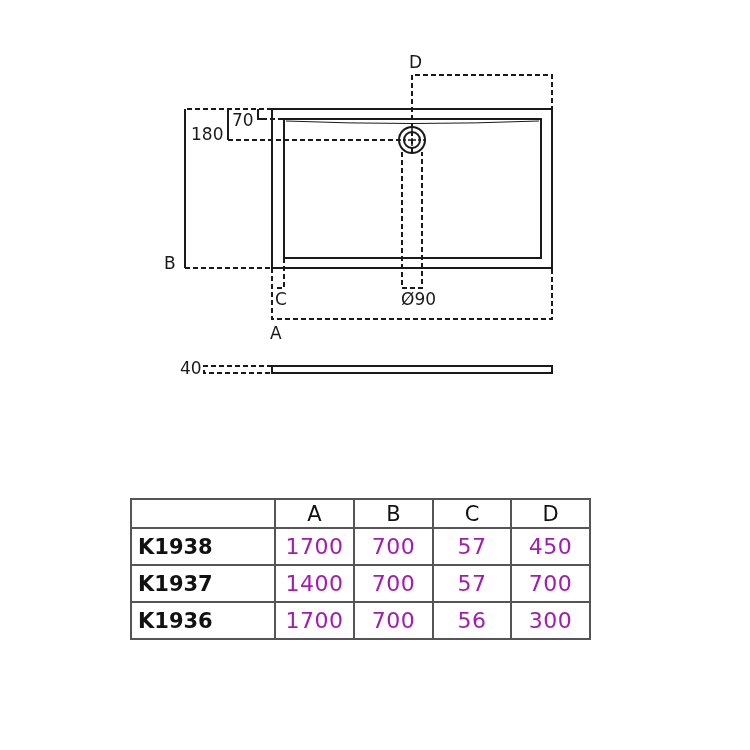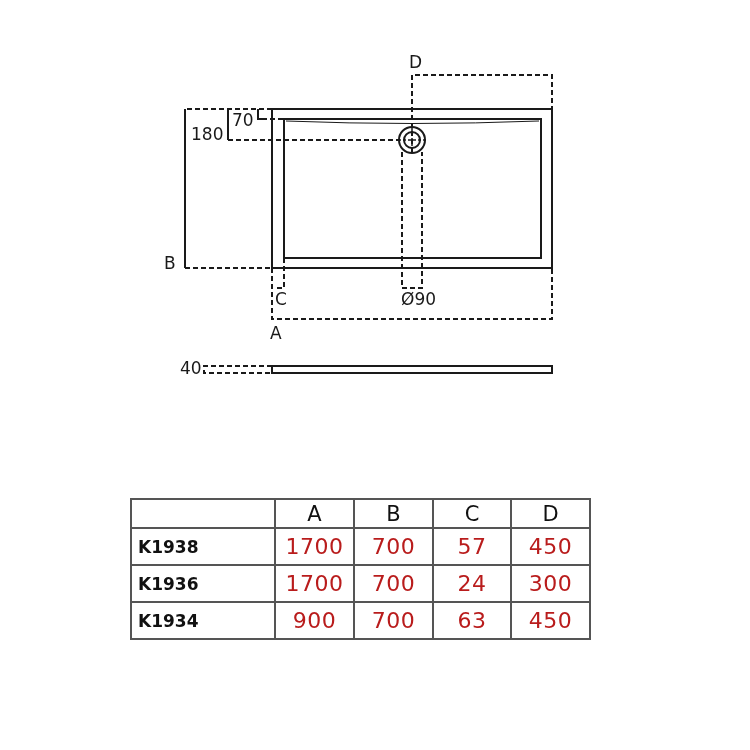--- a/index.html
+++ b/index.html
@@ -2,22 +2,22 @@
 <html><head>
 <meta charset="utf-8">
 <style>
   html, body { margin:0; padding:0; background:#ffffff; }
   body { width:750px; height:750px; position:relative; overflow:hidden; font-family:"DejaVu Sans", sans-serif; }
   #drawing { position:absolute; left:0; top:0; width:750px; height:440px; }
   .lbl { font-family:"DejaVu Sans", sans-serif; font-size:17px; fill:#1a1a1a; }
   #spec-table { position:absolute; left:130px; top:498px; border-collapse:collapse; border:2px solid #444; }
   #spec-table td, #spec-table th { border:2px solid #555; padding:0; height:35px; text-align:center; font-weight:normal; font-size:22px; font-family:"DejaVu Sans", sans-serif; }
   #spec-table th { color:#111; height:27px; font-size:21px; }
-  #spec-table td.model { text-align:left; padding-left:6px; color:#111; font-weight:bold; font-size:17px; width:136px;margin-left:36px; }
-  #spec-table td.val { color:#b91c1c; letter-spacing:0.5px; }
+  #spec-table td.model { text-align:left; padding-left:6px; color:#111; font-weight:bold; font-size:21px; width:136px;margin-left:36px; }
+  #spec-table td.val { color:#a21caf; letter-spacing:0.5px; }
   .c0 { width:142px; } .c1 { width:77px; } .c2 { width:77px; } .c3 { width:76px; } .c4 { width:77px; }
 </style>
 </head>
 <body>
 
 <svg id="drawing" viewBox="0 0 750 440" xmlns="http://www.w3.org/2000/svg">
   <g fill="none" stroke="#1a1a1a" stroke-width="2">
 
     <rect x="272" y="109" width="280" height="159"></rect>
 
@@ -78,27 +78,27 @@
   </thead>
   <tbody>
     <tr>
       <td class="model">K1938</td>
       <td class="val">1700</td>
       <td class="val">700</td>
       <td class="val">57</td>
       <td class="val">450</td>
     </tr>
     <tr>
+      <td class="model">K1937</td>
+      <td class="val">1400</td>
+      <td class="val">700</td>
+      <td class="val">57</td>
+      <td class="val">700</td>
+    </tr>
+    <tr>
       <td class="model">K1936</td>
       <td class="val">1700</td>
       <td class="val">700</td>
-      <td class="val">24</td>
+      <td class="val">56</td>
       <td class="val">300</td>
-    </tr>
-    <tr>
-      <td class="model">K1934</td>
-      <td class="val">900</td>
-      <td class="val">700</td>
-      <td class="val">63</td>
-      <td class="val">450</td>
     </tr>
   </tbody>
 </table>
 
 </body></html>

